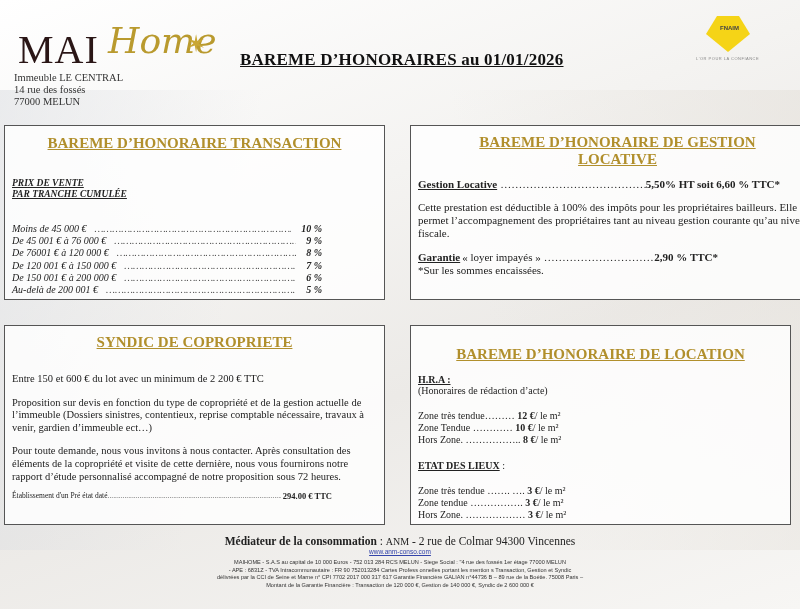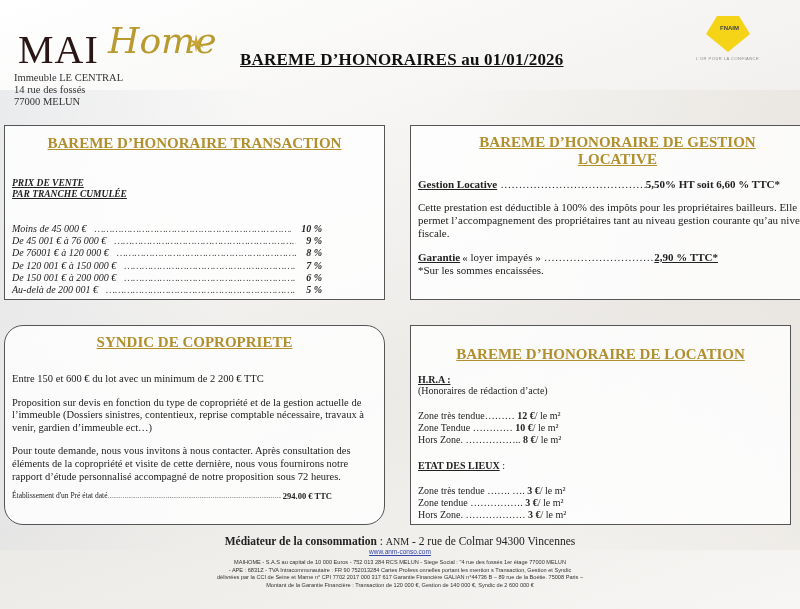--- a/index.html
+++ b/index.html
@@ -55,42 +55,42 @@
   .box {
     position: absolute; background: rgba(255,255,255,0.82);
     border: 1.5px solid #555;
   }
   .box-title {
     text-align: center; color: #b18f2c; font-weight: bold;
     font-size: 15px; text-decoration: underline; line-height: 17px;
   }
   .b1 { left: 4px; top: 125px; width: 381px; height: 175px; }
   .b2 { left: 410px; top: 125px; width: 415px; height: 175px; }
-  .b3 { left: 4px; top: 325px; width: 381px; height: 200px; border-radius: 19px; }
+  .b3 { left: 4px; top: 325px; width: 381px; height: 200px; }
   .b4 { left: 410px; top: 325px; width: 381px; height: 200px; }
 
   .b1 .box-title { margin-top: 9px; }
   .tr-head { margin: 26px 0 0 7px; font-size: 9.5px; font-style: italic; font-weight: bold; text-decoration: underline; line-height: 11px; }
   .tr-rows { margin: 23px 0 0 7px; width: 310px; }
   .tr-row { display: flex; font-size: 10px; font-style: italic; line-height: 12.2px; gap: 8px; }
   .tr-row .lbl { white-space: nowrap; }
   .tr-row .dots { flex: 1; overflow: hidden; white-space: nowrap; color: #444; }
   .tr-row .val { font-weight: bold; white-space: nowrap; padding-left: 2px; }
 
   .b2 .box-title { margin-top: 8px; }
   .gl-row { margin: 10px 0 0 7px; font-size: 11px; display: flex; width: 362px; }
   .gl-row .lbl { font-weight: bold; text-decoration: underline; white-space: nowrap; }
   .gl-row .dots { flex: 1; overflow: hidden; white-space: nowrap; padding: 0 3px; }
   .gl-row .val { font-weight: bold; white-space: nowrap; }
   .para { margin: 11px 7px 0 7px; font-size: 11px; line-height: 13px; }
   .gar-row { margin: 11px 0 0 7px; font-size: 11px; display: flex; width: 300px; line-height: 13px; }
   .gar-row .lbl { font-weight: bold; text-decoration: underline; white-space: nowrap; }
   .gar-row .sub { white-space: nowrap; padding-left: 2px; }
   .gar-row .dots { flex: 1; overflow: hidden; white-space: nowrap; padding: 0 3px; }
-  .gar-row .val { font-weight: bold; white-space: nowrap; text-decoration: underline; }
+  .gar-row .val { font-weight: bold; white-space: nowrap; }
   .note { margin-left: 7px; font-size: 11px; line-height: 13px; }
 
   .b3 .box-title { margin-top: 8px; }
   .b3 .para { font-size: 10.5px; line-height: 12.6px; }
   .b3 .p1 { margin-top: 22px; }
   .pre-row { margin: 8px 0 0 7px; width: 320px; display: flex; font-size: 7.5px; }
   .pre-row .dots { flex: 1; overflow: hidden; white-space: nowrap; color: #555; }
   .pre-row .val { font-weight: bold; font-size: 8.5px; white-space: nowrap; padding-left: 2px; }
 
   .b4 .box-title { margin-top: 20px; }

